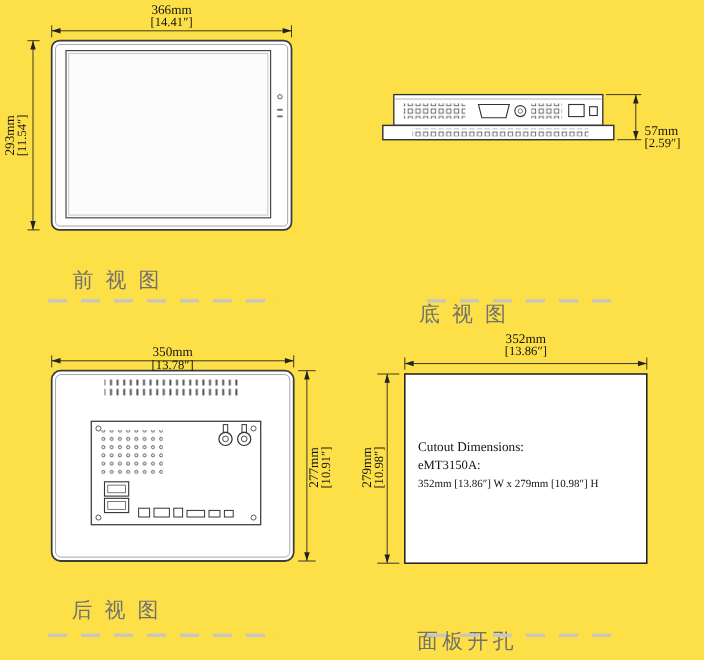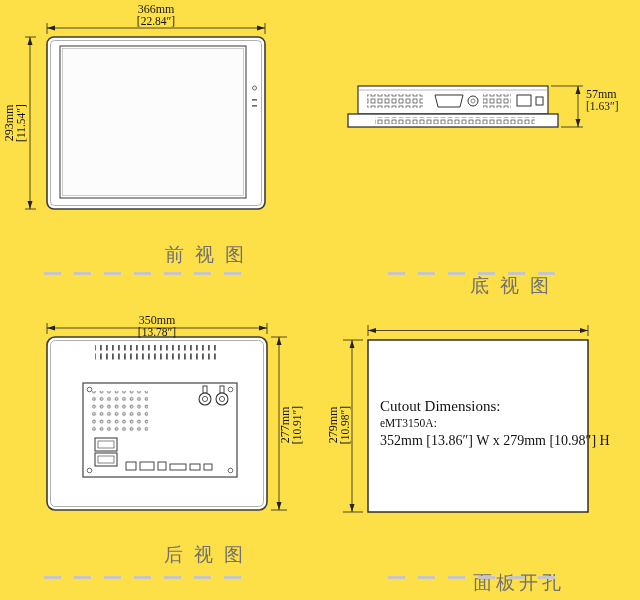--- a/index.html
+++ b/index.html
@@ -2,32 +2,32 @@
 <html><head>
 <meta charset="utf-8">
 <style>
   * { margin:0; padding:0; box-sizing:border-box; }
   html,body { width:640px; height:600px; background:#ffffff; overflow:hidden; }
   body { font-family:"Liberation Serif", serif; }
   #canvas { position:relative; width:640px; height:600px; background:#fde047; overflow:hidden;padding-left:44px; }
   svg.view { position:absolute; }
   .dim-text { position:absolute; font-size:12px; line-height:12px; text-align:center; color:#141414; }
   .dim-text .in-line { font-size:11.5px; }
-  .dim-left { text-align:left; }
+  .dim-left { text-align:left;margin-top:25px; }
   .rot { transform:rotate(-90deg); }
-  .view-label { position:absolute; font-size:19px; color:#717171; text-align:right;
+  .view-label { position:absolute; font-size:19px; color:#717171; text-align:left;
                 font-family:Liberation Serif, serif; }
   .ls3 { letter-spacing:11px; padding-left:11px; }
   .ls4 { letter-spacing:4px; padding-left:4px; }
   .dash-line { position:absolute; height:3px;
                background:repeating-linear-gradient(90deg,#c6c6c6 0 17px, transparent 17px 30px); }
   .note { position:absolute; color:#111; }
-  .note .n1 { font-size:15px; line-height:17px; }
+  .note .n1 { font-size:12px; line-height:17px; }
   .note .n2 { font-size:11.5px; line-height:17px; }
-  .note .n3 { font-size:14px; line-height:17px; white-space:nowrap; }
+  .note .n3 { font-size:10px; line-height:17px; white-space:nowrap; }
 </style>
 </head>
 <body>
 
 <div id="canvas">
 
   <svg class="view" style="left:8px;top:0px" width="310" height="220" viewBox="0 0 310 220">
     <g stroke="#222" stroke-width="0.8" fill="#222">
       <line x1="39" y1="23" x2="39" y2="34"></line>
       <line x1="257" y1="23" x2="257" y2="34"></line>
@@ -46,21 +46,21 @@
     <rect x="42.5" y="40.5" width="211" height="165" rx="4" fill="none" stroke="#9a9a9a" stroke-width="0.8"></rect>
     <rect x="52" y="46" width="186" height="152" fill="#fcfcfc" stroke="#4a4a4a" stroke-width="1.1"></rect>
     <rect x="54.5" y="48.5" width="181" height="147" fill="none" stroke="#b8b8b8" stroke-width="0.7"></rect>
     <circle cx="246.5" cy="88" r="2" fill="none" stroke="#555" stroke-width="0.9"></circle>
     <rect x="244" y="99" width="5" height="1.6" fill="#666"></rect>
     <rect x="244" y="105" width="5" height="1.6" fill="#666"></rect>
   </svg>
 
   <div class="dim-text" style="left:96px;top:3px;width:120px;">
     <div>366mm</div>
-    <div class="in-line">[22.84″]</div>
+    <div class="in-line">[14.41″]</div>
   </div>
   <div class="dim-text rot" style="left:-29px;top:110px;width:90px;height:26px;">
     <div>293mm</div>
     <div class="in-line">[11.54″]</div>
   </div>
 
   <div class="view-label ls3" style="left:55px;top:242px;width:200px;">前视图</div>
   <div class="dash-line" style="left:44px;top:272px;width:210px;"></div>
 
   <svg class="view" style="left:335px;top:70px" width="305" height="75" viewBox="0 0 305 75">
@@ -84,21 +84,21 @@
       <line x1="216" y1="16" x2="248" y2="16"></line>
       <line x1="226" y1="57" x2="248" y2="57"></line>
       <line x1="243" y1="16" x2="243" y2="57"></line>
       <polygon points="243,16 240.5,24 245.5,24" stroke="none"></polygon>
       <polygon points="243,57 240.5,49 245.5,49" stroke="none"></polygon>
     </g>
   </svg>
 
   <div class="dim-text dim-left" style="left:586px;top:88px;width:52px;">
     <div>57mm</div>
-    <div class="in-line">[1.63″]</div>
+    <div class="in-line">[2.59″]</div>
   </div>
 
   <div class="view-label ls3" style="left:370px;top:242px;width:190px;margin-top:31px;">底视图</div>
   <div class="dash-line" style="left:388px;top:272px;width:172px;"></div>
 
   <svg class="view" style="left:8px;top:298px" width="320" height="228" viewBox="0 0 320 228">
     <defs>
       <pattern id="vent" width="6" height="9" patternUnits="userSpaceOnUse">
         <rect x="2" y="1.5" width="1.8" height="6" fill="#555"></rect>
       </pattern>
@@ -176,20 +176,24 @@
     <g stroke="#222" stroke-width="0.8" fill="#222">
       <line x1="8" y1="42" x2="28" y2="42"></line>
       <line x1="8" y1="214" x2="28" y2="214"></line>
       <line x1="17" y1="42" x2="17" y2="214"></line>
       <polygon points="17,42 14.5,50 19.5,50" stroke="none"></polygon>
       <polygon points="17,214 14.5,206 19.5,206" stroke="none"></polygon>
     </g>
     <rect x="33" y="42" width="220" height="172" fill="#fff" stroke="#222" stroke-width="1.4"></rect>
   </svg>
 
+  <div class="dim-text" style="left:418px;top:302px;width:120px;">
+    <div>352mm</div>
+    <div class="in-line">[13.86″]</div>
+  </div>
   <div class="dim-text rot" style="left:295px;top:412px;width:90px;height:26px;">
     <div>279mm</div>
     <div class="in-line">[10.98″]</div>
   </div>
 
   <div class="note" style="left:380px;top:398px;width:205px;">
     <div class="n1">Cutout Dimensions:</div>
     <div class="n2">eMT3150A:</div>
     <div class="n3">352mm [13.86″] W x 279mm [10.98″] H</div>
   </div>

